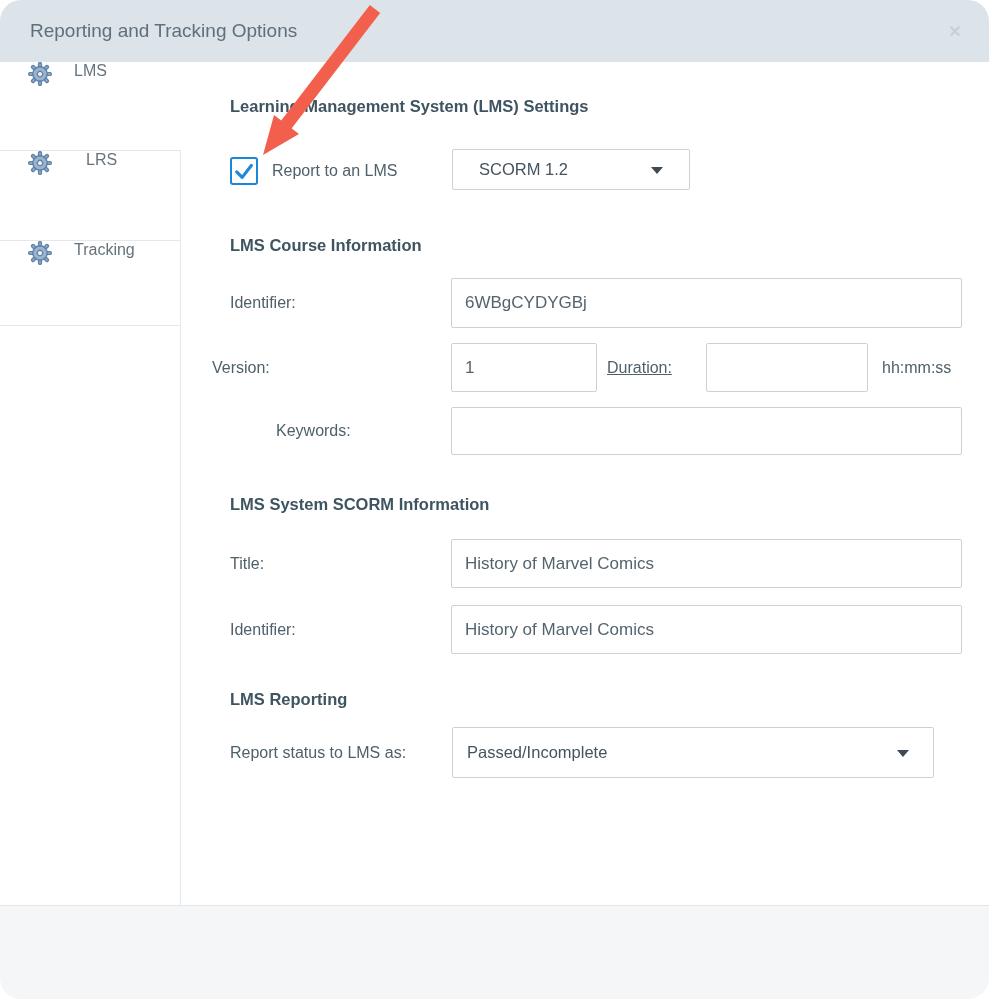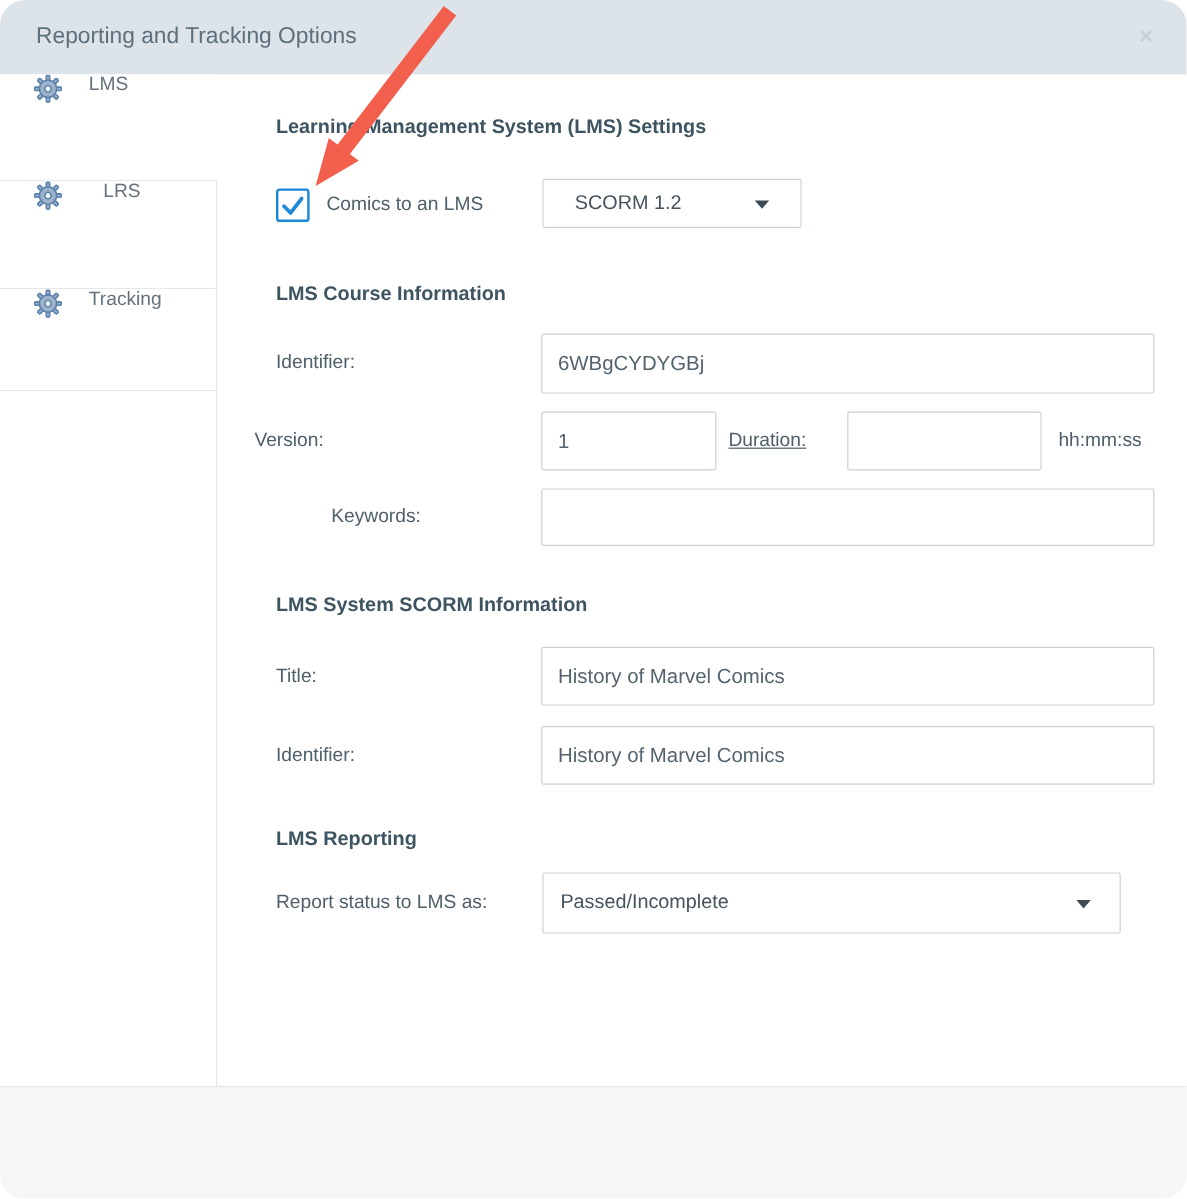--- a/index.html
+++ b/index.html
@@ -148,23 +148,23 @@
     <span class="tab-label">Tracking</span>
   </div>
 
   <div class="heading" style="left:230px; top:97px;">Learning Management System (LMS) Settings</div>
 
   <div class="checkbox">
     <svg width="22" height="22" viewBox="0 0 24 24">
       <polyline points="4,13 10,19 20,6" fill="none" stroke="#1e88d9" stroke-width="3.4" stroke-linecap="round" stroke-linejoin="round"></polyline>
     </svg>
   </div>
-  <div class="flabel" style="left:272px; top:157px; height:28px;">Comics to an LMS</div>
-
-  <div class="dropdown" style="left:452px; top:149px; width:216px; height:41px;">
+  <div class="flabel" style="left:272px; top:157px; height:28px;">Report to an LMS</div>
+
+  <div class="dropdown" style="left:452px; top:149px; width:238px; height:41px;">
     <span class="dd-value" style="padding-left:26px;">SCORM 1.2</span>
     <span class="caret" style="right:26px; top:17px;"></span>
   </div>
 
   <div class="heading" style="left:230px; top:236px;">LMS Course Information</div>
 
   <div class="flabel" style="left:230px; top:278px; height:50px;">Identifier:</div>
   <input class="tinput" style="left: 451px; top: 278px; width: 511px; height: 50px;" value="6WBgCYDYGBj">
 
   <div class="flabel" style="left:212px; top:343px; height:49px;">Version:</div>

